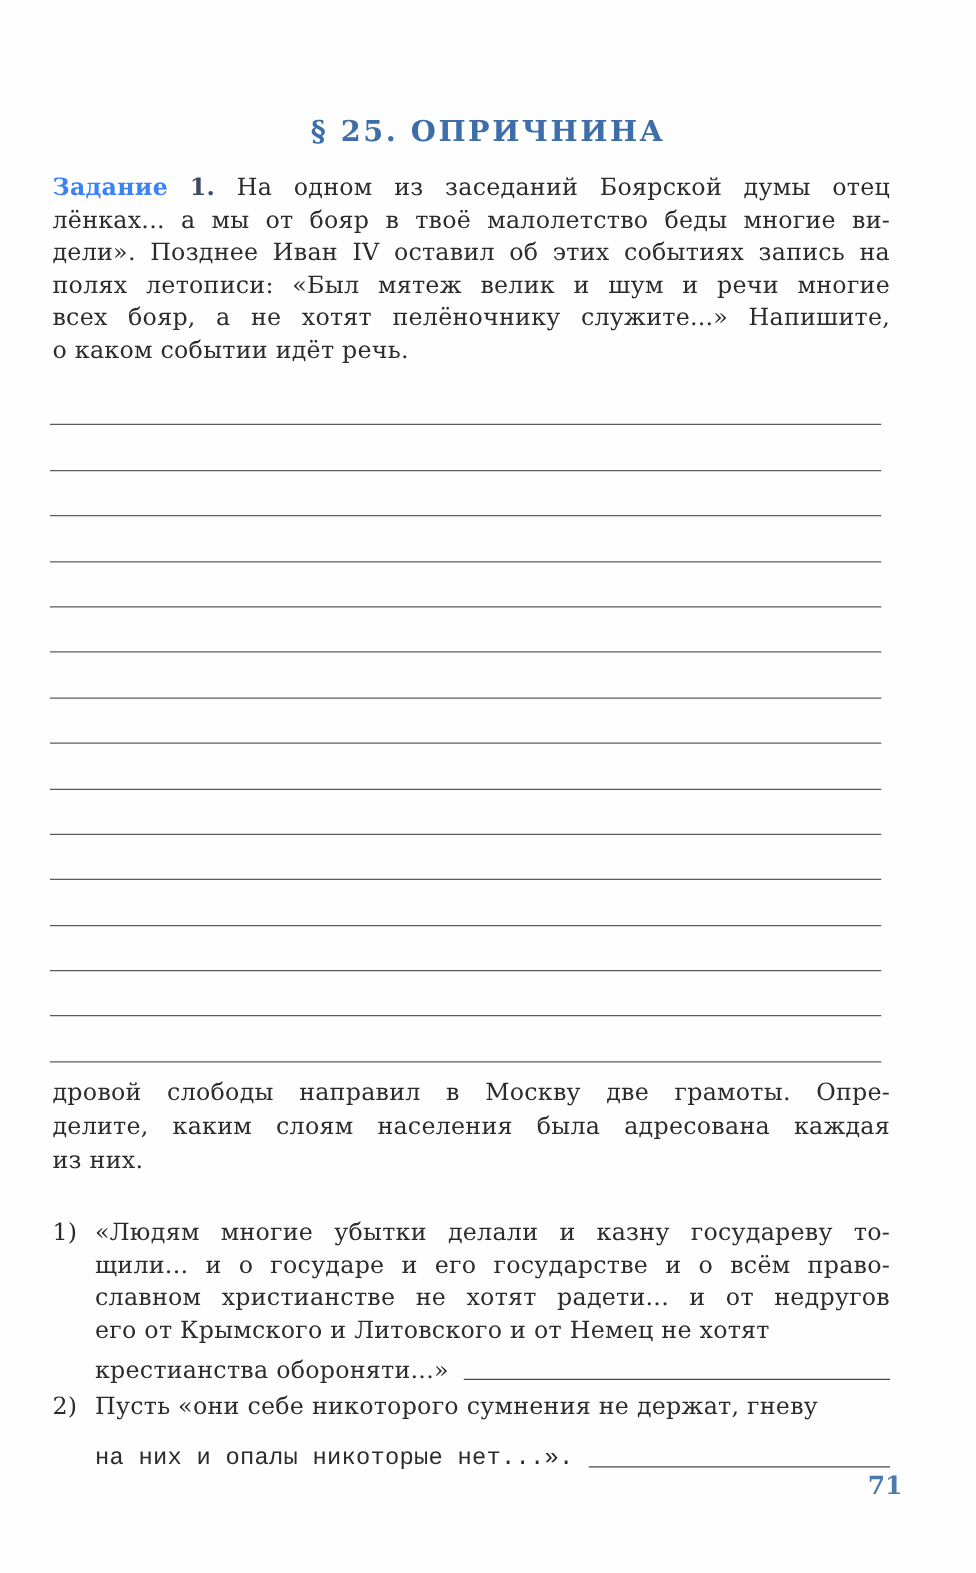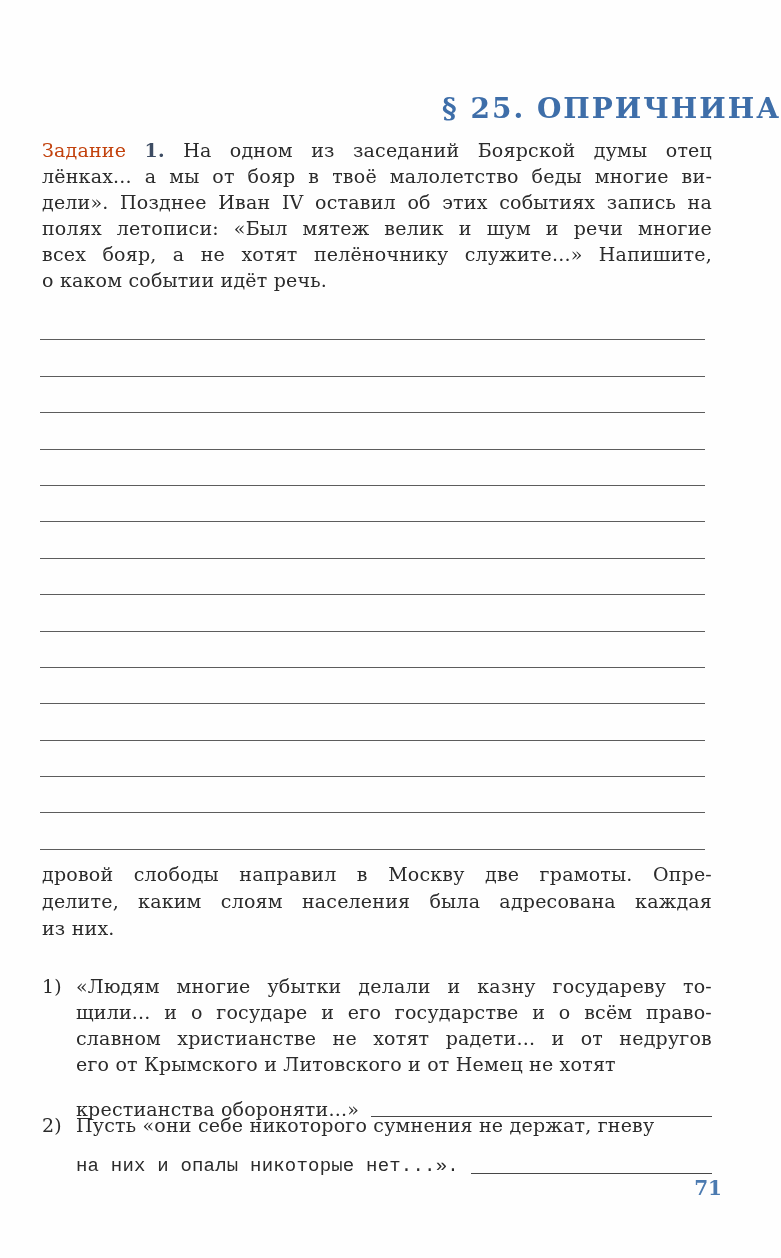--- a/index.html
+++ b/index.html
@@ -7,48 +7,48 @@
     position:relative;
     width:781px;height:1258px;
     margin:0 auto;
     background:#fefefe;
     font-family:"DejaVu Serif","Liberation Serif",serif;
     color:#2b2b2b;
     overflow:hidden;
   }
   .title{
     position:absolute;top:92px;left:0;width:100%;
-    text-align:right;
-    font-size:28px;font-weight:bold;
+    text-align:center;
+    font-size:23px;font-weight:bold;
     color:#3e6ea9;letter-spacing:2px;
   }
   .para{
     position:absolute;left:42px;width:670px;
     font-size:19px;line-height:26px;
     letter-spacing:0.2px;
   }
   .jline{text-align:justify;text-align-last:justify;white-space:nowrap0;}
   .jline.last{text-align-last:left;}
-  .task-label{color:#c2410c;font-weight:normal;}
+  .task-label{color:#3b82f6;font-weight:bold;}
   .task-num{color:#3d4c63;font-weight:bold;}
   #task1{top:137px;}
   #task2{top:861px;line-height:27px;}
   .answer-lines{position:absolute;left:40px;top:304px;width:665px;}
   .writing-line{height:35.4px;border-bottom:1.6px solid #5c5c5c;}
   .item{
     position:absolute;left:42px;width:670px;
     font-size:19px;line-height:26px;
     padding-left:34px;box-sizing:border-box;
     letter-spacing:0.2px;
   }
   .marker{position:absolute;left:0;top:0;}
   #item1{top:973px;}
   #item2{top:1112px;}
   .rule-row{display:flex;align-items:flex-end;}
-  #item1 .rule-row{margin-top:19px;}
+  #item1 .rule-row{margin-top:6px;}
   #item2 .rule-row{margin-top:15px;font-family:Liberation Mono, monospace;}
   .rule-row .tail{white-space:nowrap;flex:0 0 auto;}
   .fill-rule{
     flex:1 1 auto;height:0;
     border-bottom:1.8px solid #474747;
     margin-left:12px;margin-bottom:5px;
   }
   .page-number{
     position:absolute;top:1176px;right:59px;
     font-size:20px;font-weight:bold;color:#4b7ab0;

